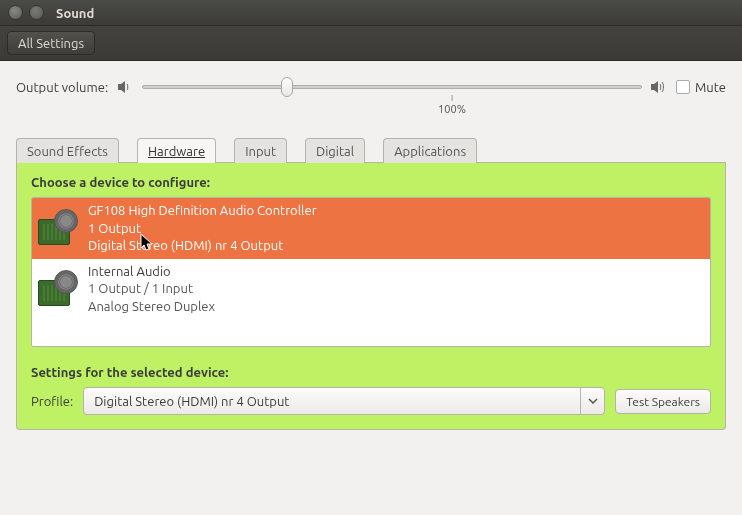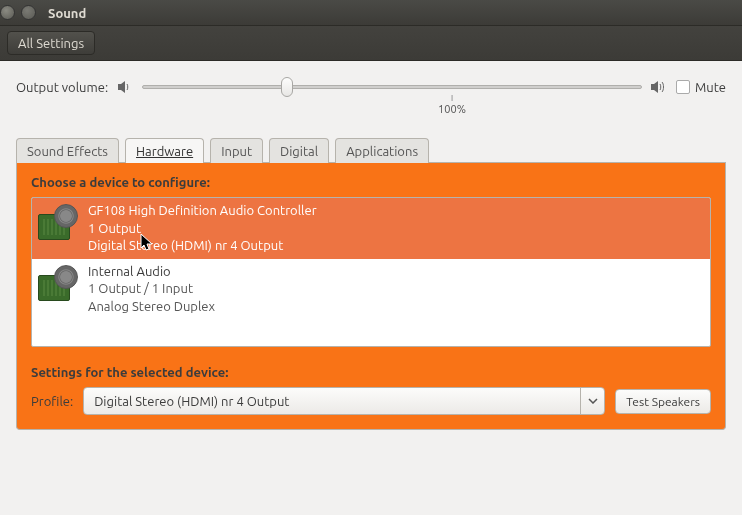--- a/index.html
+++ b/index.html
@@ -10,21 +10,21 @@
     color: #3c3c3c;
     width: 742px;
     height: 515px;
     overflow: hidden;
   }
   .titlebar {
     height: 26px;
     background: linear-gradient(to bottom, #4a4a46, #3c3b37);
     display: flex;
     align-items: center;
-    padding: 0 0;
+    padding: 0 8px;
     color: #dfdbd2;
     font-weight: bold;
     font-size: 13px;
     border-bottom: 1px solid #2c2b27;
   }
   .window-btn {
     width: 15px; height: 15px;
     border-radius: 50%;
     margin-right: 6px;
     display: inline-block;
@@ -111,21 +111,21 @@
   .checkbox {
     width: 14px; height: 14px;
     border: 1px solid #aaa;
     background: #fff;
     border-radius: 2px;
   }
   .tabs {
     margin-top: 40px;
     display: flex;
     border-bottom: 1px solid #b6b3ac;
-    gap: 4px;
+    gap: 16px;
   }
   .tab {
     padding: 5px 10px;
     border: 1px solid #b6b3ac;
     border-bottom: none;
     background: #e4e3e0;
     border-radius: 4px 4px 0 0;
     margin-right: 2px;
     font-size: 13px;
     cursor: pointer;
@@ -136,42 +136,42 @@
   .tab.active {
     background: #f7f6f5;
     color: #333;
     border-color: #b6b3ac;
     z-index: 2;
     text-decoration: underline;
   }
   .tab-panel {
     border: 1px solid #b6b3ac;
     border-top: none;
-    background: #f97316;
+    background: #bef264;
     padding: 12px 14px 14px;
     border-radius: 0 0 4px 4px;
   }
   .section-title {
     font-weight: bold;
     font-size: 13px;
     margin-bottom: 8px;
   }
   .device-list {
     border: 1px solid #b6b3ac;
     background: #fff;
     border-radius: 2px;
     height: 150px;
     overflow: hidden;
     margin-bottom: 18px;
   }
   .device-item {
     display: flex;
     padding: 4px 6px;
     gap: 10px;
-    align-items: flex-start;
+    align-items: center;
     cursor: pointer;
   }
   .device-item.selected {
     background: #ed7442;
     color: #fff;
   }
   .device-icon {
     width: 40px; height: 40px;
     flex-shrink: 0;
     position: relative;

